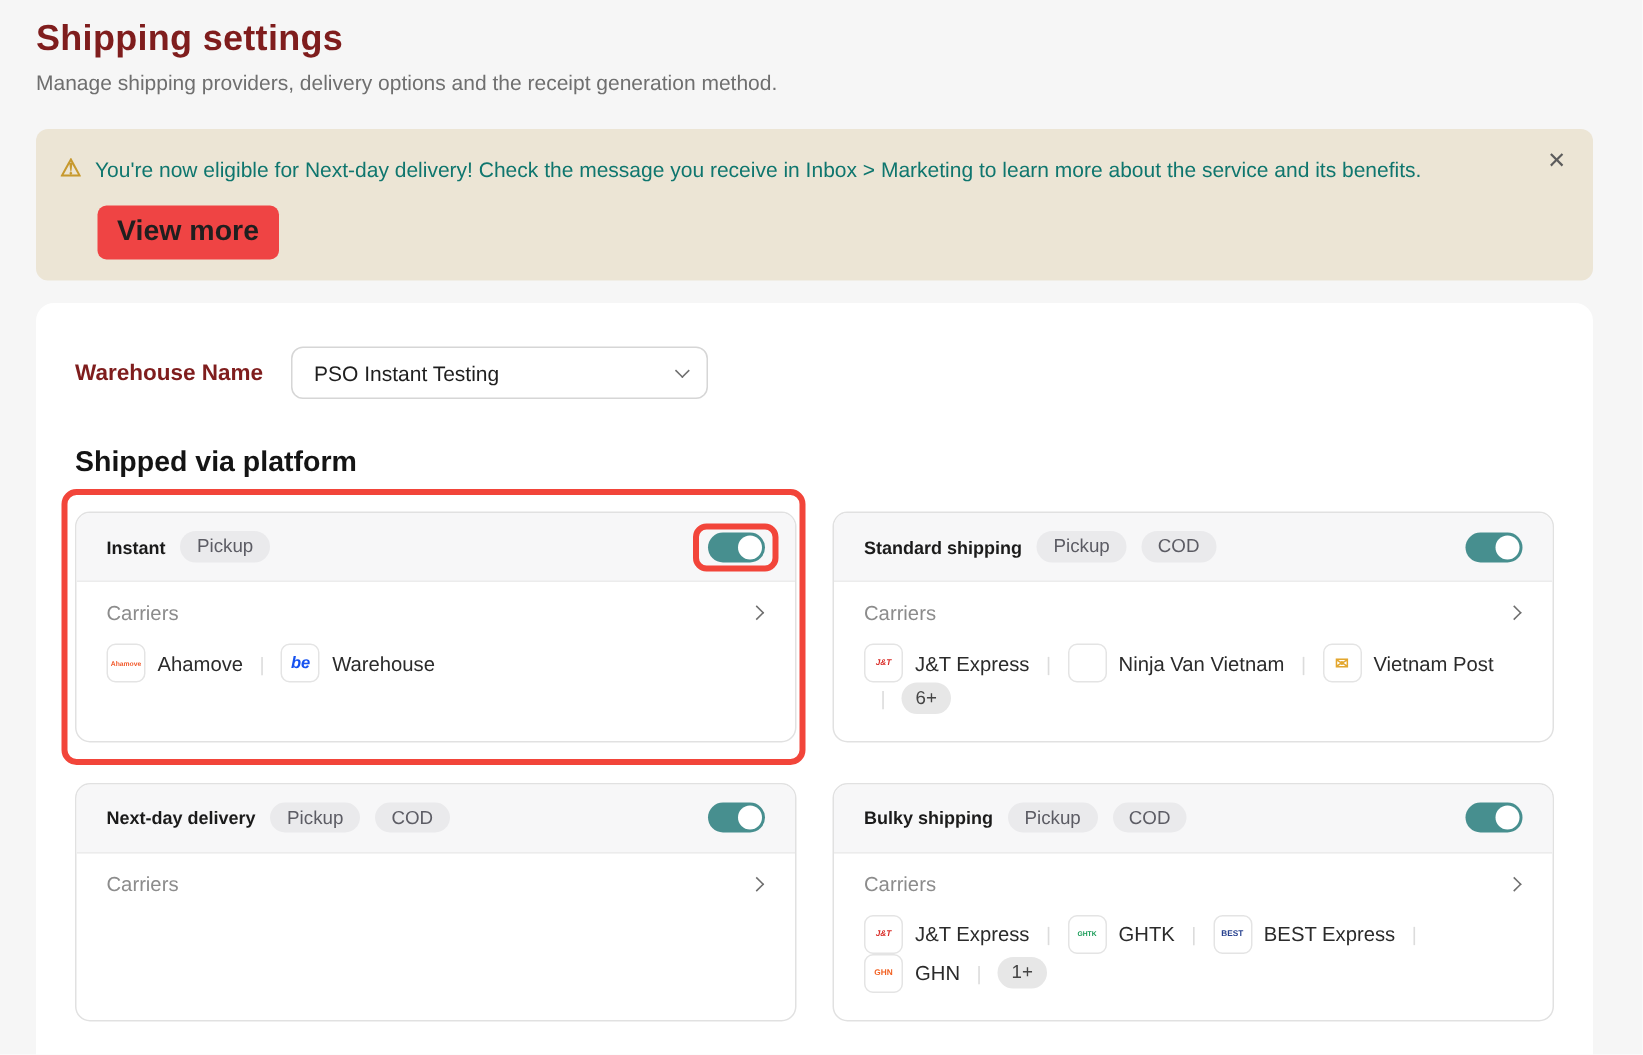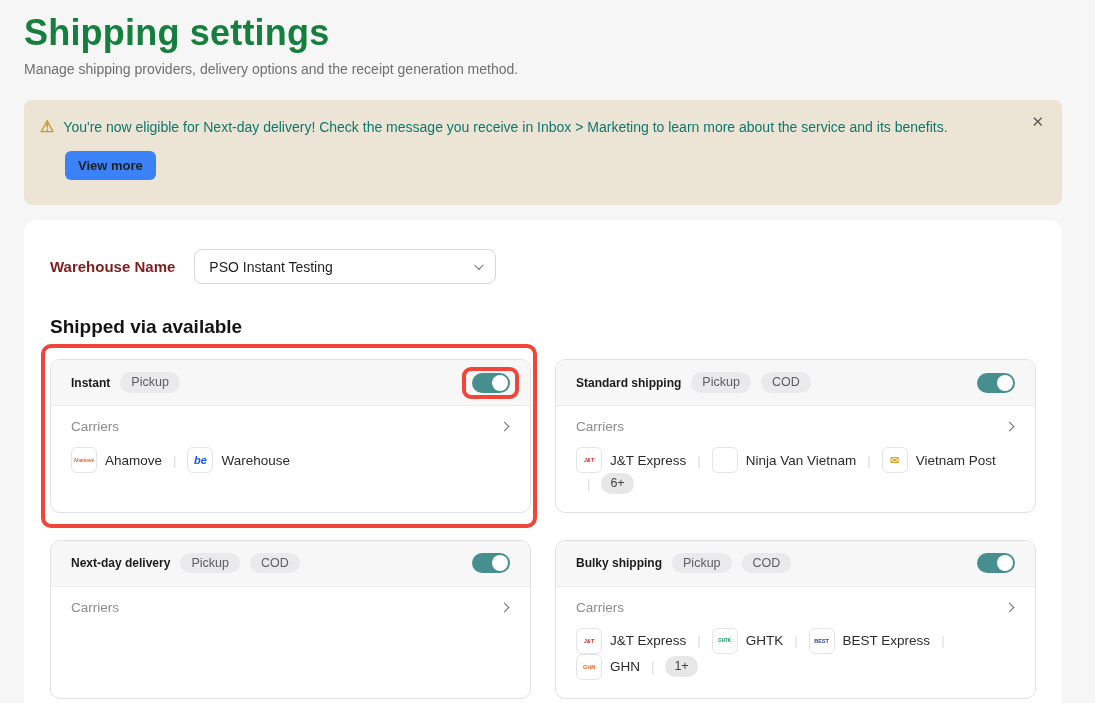--- a/index.html
+++ b/index.html
@@ -5,47 +5,47 @@
   * { margin:0; padding:0; box-sizing:border-box; }
   html,body { width:1095px; height:703px; overflow:hidden; }
   body {
     font-family:"Liberation Sans", sans-serif;
     background:#f6f6f6;
     color:#1f1f1f;
   }
   .page { width:1038px; margin-left:24px; padding-top:12px; }
 
   
-  .page-title { font-size:36px; font-weight:700; color:#15803d; letter-spacing:.2px; }
+  .page-title { font-size:24px; font-weight:700; color:#7f1d1d; letter-spacing:.2px; }
   .page-subtitle { font-size:14px; color:#6f6f6f; margin-top:7px; }
 
   
   .banner { position:relative; margin-top:23px; border-radius:8px; padding:17px 44px 14px 16px; }
   .banner-row { display:flex; align-items:flex-start; }
   .warn-icon { font-size:16px; line-height:19px; margin-right:9px; font-weight:700; }
   .banner-text { font-size:14px; color:#0f766e; line-height:19px; padding-top:1px; }
   .view-more-btn {
-    margin:14px 0 11px 25px; background:#3b82f6; border:none; border-radius:6px;
-    padding:7px 13px; font-size:13px; font-weight:600; color:#1f1f1f; cursor:pointer;
+    margin:14px 0 0 25px; background:#ef4444; border:none; border-radius:6px;
+    padding:7px 13px; font-size:19px; font-weight:600; color:#1f1f1f; cursor:pointer;
     font-family:"Liberation Sans", sans-serif;
   }
   .banner-close {
     position:absolute; top:14px; right:18px; background:none; border:none;
     font-size:15px; color:#5c5c5c; cursor:pointer; line-height:1;
   }
 
   
   .main-card {
     margin-top:15px; background:#fff; border-radius:12px;
     padding:29px 26px 40px; min-height:540px;
   }
   .warehouse-row { display:flex; align-items:center; }
   .warehouse-label { font-size:15px; font-weight:700; color:#7f1d1d; }
   .select {
-    margin-left:19px; width:302px; height:35px; border:1px solid #d6d6d6; border-radius:8px;
+    margin-left:19px; width:278px; height:35px; border:1px solid #d6d6d6; border-radius:8px;
     background:#fff; display:flex; align-items:center; justify-content:space-between;
     padding:0 14px; cursor:pointer;
   }
   .select-value { font-size:14px; color:#1f1f1f; }
   .chev { display:inline-block; width:7px; height:7px; border-right:1.6px solid #6e6e6e; border-bottom:1.6px solid #6e6e6e; }
   .chev.down { transform:rotate(45deg) translateY(-2px); }
   .chev.right { transform:rotate(-45deg); margin-right:2px; }
 
   .section-heading { font-size:19px; font-weight:700; color:#141414; margin-top:32px; }
   .section-desc { font-size:14px; color:#6b6b6b; margin-top:10px; }
@@ -119,21 +119,21 @@
   <div class="main-card">
 
     <div class="warehouse-row">
       <span class="warehouse-label">Warehouse Name</span>
       <div class="select">
         <span class="select-value">PSO Instant Testing</span>
         <span class="chev down"></span>
       </div>
     </div>
 
-    <h2 class="section-heading">Shipped via available</h2>
+    <h2 class="section-heading">Shipped via platform</h2>
 
     <div class="grid">
 
       <div class="card-wrap">
         <div class="red-box outer" style="border-color: rgb(242, 69, 58);"></div>
         <div class="card">
           <div class="card-header">
             <span class="card-title">Instant</span>
             <span class="badge">Pickup</span>
             <span class="toggle-wrap">

